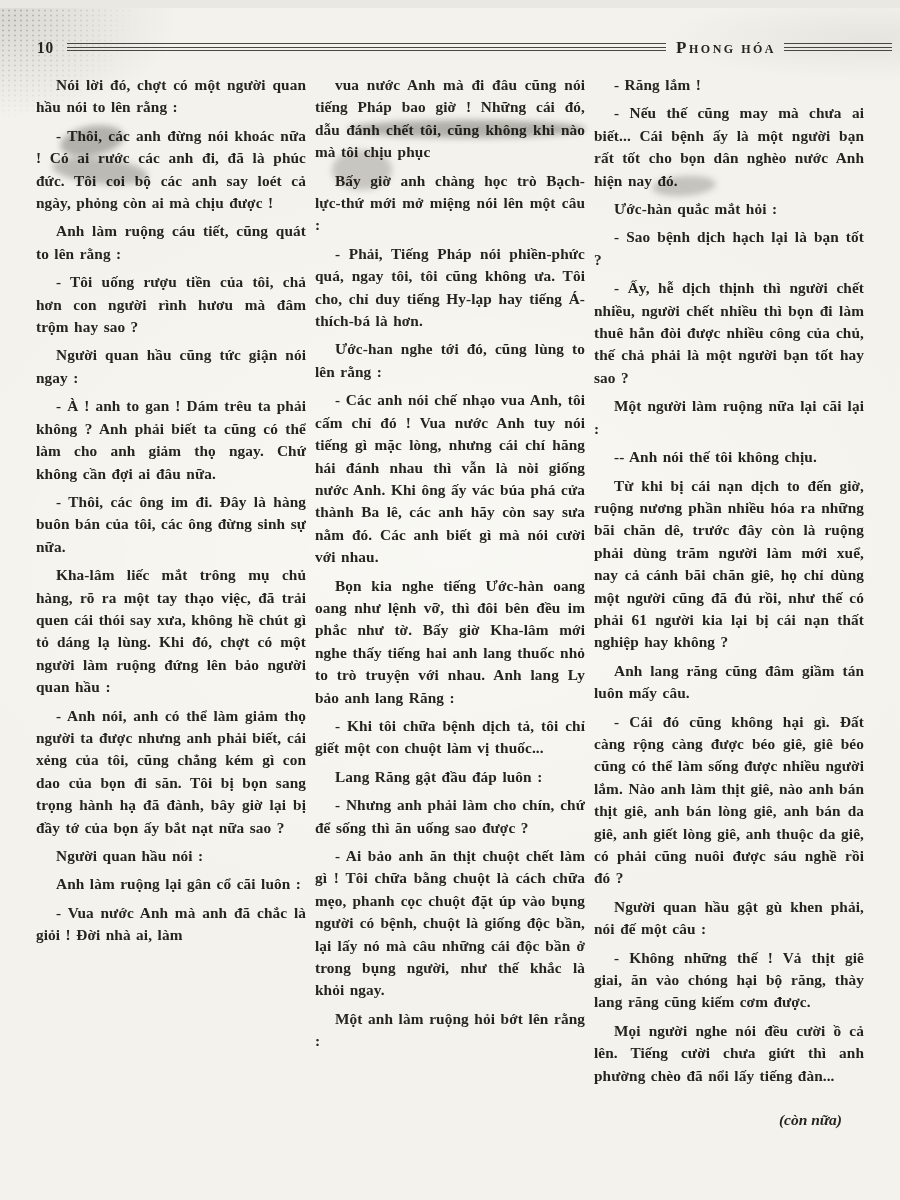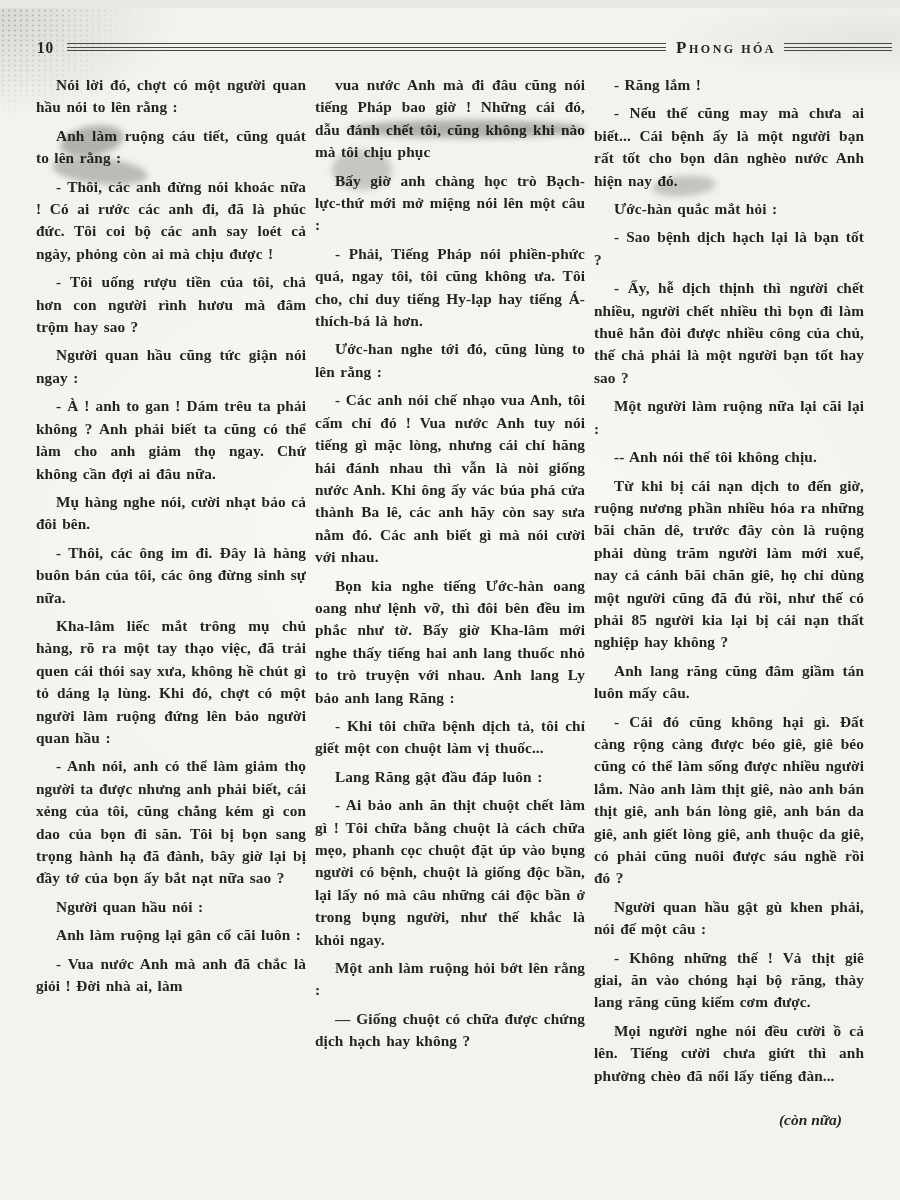--- a/index.html
+++ b/index.html
@@ -92,59 +92,58 @@
     <span class="page-number">10</span>
     <div class="rule rule-left"></div>
     <span class="masthead">Phong Hóa</span>
     <div class="rule rule-right"></div>
   </div>
 
   <div class="columns">
     <div class="column">
       <div>
           <p class="para">Nói lời đó, chợt có một người quan hầu nói to lên rằng :</p>
+          <p class="para">- Thôi, các anh đừng nói khoác nữa ! Có ai rước các anh đi, đã là phúc đức. Tôi coi bộ các anh say loét cả ngày, phỏng còn ai mà chịu được !</p>
           <p class="para">Anh làm ruộng cáu tiết, cũng quát to lên rằng :</p>
-          <p class="para">- Thôi, các anh đừng nói khoác nữa ! Có ai rước các anh đi, đã là phúc đức. Tôi coi bộ các anh say loét cả ngày, phỏng còn ai mà chịu được !</p>
           <p class="para">- Tôi uống rượu tiền của tôi, chả hơn con người rình hươu mà đâm trộm hay sao ?</p>
           <p class="para">Người quan hầu cũng tức giận nói ngay :</p>
           <p class="para">- À ! anh to gan ! Dám trêu ta phải không ? Anh phải biết ta cũng có thể làm cho anh giảm thọ ngay. Chứ không cần đợi ai đâu nữa.</p>
-          <p class="para">Mụ hàng nghe nói, cười nhạt bảo cả đôi bên.</p>
           <p class="para">- Thôi, các ông im đi. Đây là hàng buôn bán của tôi, các ông đừng sinh sự nữa.</p>
           <p class="para">Kha-lâm liếc mắt trông mụ chủ hàng, rõ ra một tay thạo việc, đã trải quen cái thói say xưa, không hề chút gì tỏ dáng lạ lùng. Khi đó, chợt có một người làm ruộng đứng lên bảo người quan hầu :</p>
           <p class="para">- Anh nói, anh có thể làm giảm thọ người ta được nhưng anh phải biết, cái xẻng của tôi, cũng chẳng kém gì con dao của bọn đi săn. Tôi bị bọn sang trọng hành hạ đã đành, bây giờ lại bị đầy tớ của bọn ấy bắt nạt nữa sao ?</p>
           <p class="para">Người quan hầu nói :</p>
           <p class="para">Anh làm ruộng lại gân cổ cãi luôn :</p>
           <p class="para">- Vua nước Anh mà anh đã chắc là giỏi ! Đời nhà ai, làm</p>
         </div>
     </div>
     <div class="column">
       <div>
           <p class="para">vua nước Anh mà đi đâu cũng nói tiếng Pháp bao giờ ! Những cái đó, dẫu đánh chết tôi, cũng không khi nào mà tôi chịu phục</p>
           <p class="para">Bấy giờ anh chàng học trò Bạch-lực-thứ mới mở miệng nói lên một câu :</p>
           <p class="para">- Phải, Tiếng Pháp nói phiền-phức quá, ngay tôi, tôi cũng không ưa. Tôi cho, chỉ duy tiếng Hy-lạp hay tiếng Á-thích-bá là hơn.</p>
           <p class="para">Ước-han nghe tới đó, cũng lùng to lên rằng :</p>
           <p class="para">- Các anh nói chế nhạo vua Anh, tôi cấm chỉ đó ! Vua nước Anh tuy nói tiếng gì mặc lòng, nhưng cái chí hăng hái đánh nhau thì vẫn là nòi giống nước Anh. Khi ông ấy vác búa phá cửa thành Ba lê, các anh hãy còn say sưa nằm đó. Các anh biết gì mà nói cười với nhau.</p>
           <p class="para">Bọn kia nghe tiếng Ước-hàn oang oang như lệnh vỡ, thì đôi bên đều im phắc như tờ. Bấy giờ Kha-lâm mới nghe thấy tiếng hai anh lang thuốc nhỏ to trò truyện với nhau. Anh lang Ly bảo anh lang Răng :</p>
           <p class="para">- Khi tôi chữa bệnh dịch tả, tôi chỉ giết một con chuột làm vị thuốc...</p>
           <p class="para">Lang Răng gật đầu đáp luôn :</p>
+          <p class="para">- Nhưng anh phải làm cho chín, chứ để sống thì ăn uống sao được ?</p>
           <p class="para">- Ai bảo anh ăn thịt chuột chết làm gì ! Tôi chữa bằng chuột là cách chữa mẹo, phanh cọc chuột đặt úp vào bụng người có bệnh, chuột là giống độc bần, lại lấy nó mà câu những cái độc bần ở trong bụng người, như thế khắc là khỏi ngay.</p>
           <p class="para">Một anh làm ruộng hỏi bớt lên rằng :</p>
-          <p class="para">— Giống chuột có chữa được chứng dịch hạch hay không ?</p>
         </div>
     </div>
     <div class="column">
       <div>
           <p class="para">- Răng lắm !</p>
           <p class="para">- Nếu thế cũng may mà chưa ai biết... Cái bệnh ấy là một người bạn rất tốt cho bọn dân nghèo nước Anh hiện nay đó.</p>
           <p class="para">Ước-hàn quắc mắt hỏi :</p>
           <p class="para">- Sao bệnh dịch hạch lại là bạn tốt ?</p>
           <p class="para">- Ấy, hễ dịch thịnh thì người chết nhiều, người chết nhiều thì bọn đi làm thuê hẳn đòi được nhiều công của chủ, thế chả phải là một người bạn tốt hay sao ?</p>
           <p class="para">Một người làm ruộng nữa lại cãi lại :</p>
           <p class="para">-- Anh nói thế tôi không chịu.</p>
-          <p class="para">Từ khi bị cái nạn dịch to đến giờ, ruộng nương phần nhiều hóa ra những bãi chăn dê, trước đây còn là ruộng phải dùng trăm người làm mới xuể, nay cả cánh bãi chăn giê, họ chỉ dùng một người cũng đã đủ rồi, như thế có phải 85 người kia lại bị cái nạn thất nghiệp hay không ?</p>
+          <p class="para">Từ khi bị cái nạn dịch to đến giờ, ruộng nương phần nhiều hóa ra những bãi chăn dê, trước đây còn là ruộng phải dùng trăm người làm mới xuể, nay cả cánh bãi chăn giê, họ chỉ dùng một người cũng đã đủ rồi, như thế có phải 61 người kia lại bị cái nạn thất nghiệp hay không ?</p>
           <p class="para">Anh lang răng cũng đâm giầm tán luôn mấy câu.</p>
           <p class="para">- Cái đó cũng không hại gì. Đất càng rộng càng được béo giê, giê béo cũng có thể làm sống được nhiều người lắm. Nào anh làm thịt giê, nào anh bán thịt giê, anh bán lòng giê, anh bán da giê, anh giết lòng giê, anh thuộc da giê, có phải cũng nuôi được sáu nghề rồi đó ?</p>
           <p class="para">Người quan hầu gật gù khen phải, nói đế một câu :</p>
           <p class="para">- Không những thế ! Vả thịt giê giai, ăn vào chóng hại bộ răng, thày lang răng cũng kiếm cơm được.</p>
           <p class="para">Mọi người nghe nói đều cười ồ cả lên. Tiếng cười chưa giứt thì anh phường chèo đã nổi lấy tiếng đàn...</p>
         </div>
       <p class="continuation">(còn nữa)</p>
     </div>
   </div>
 

